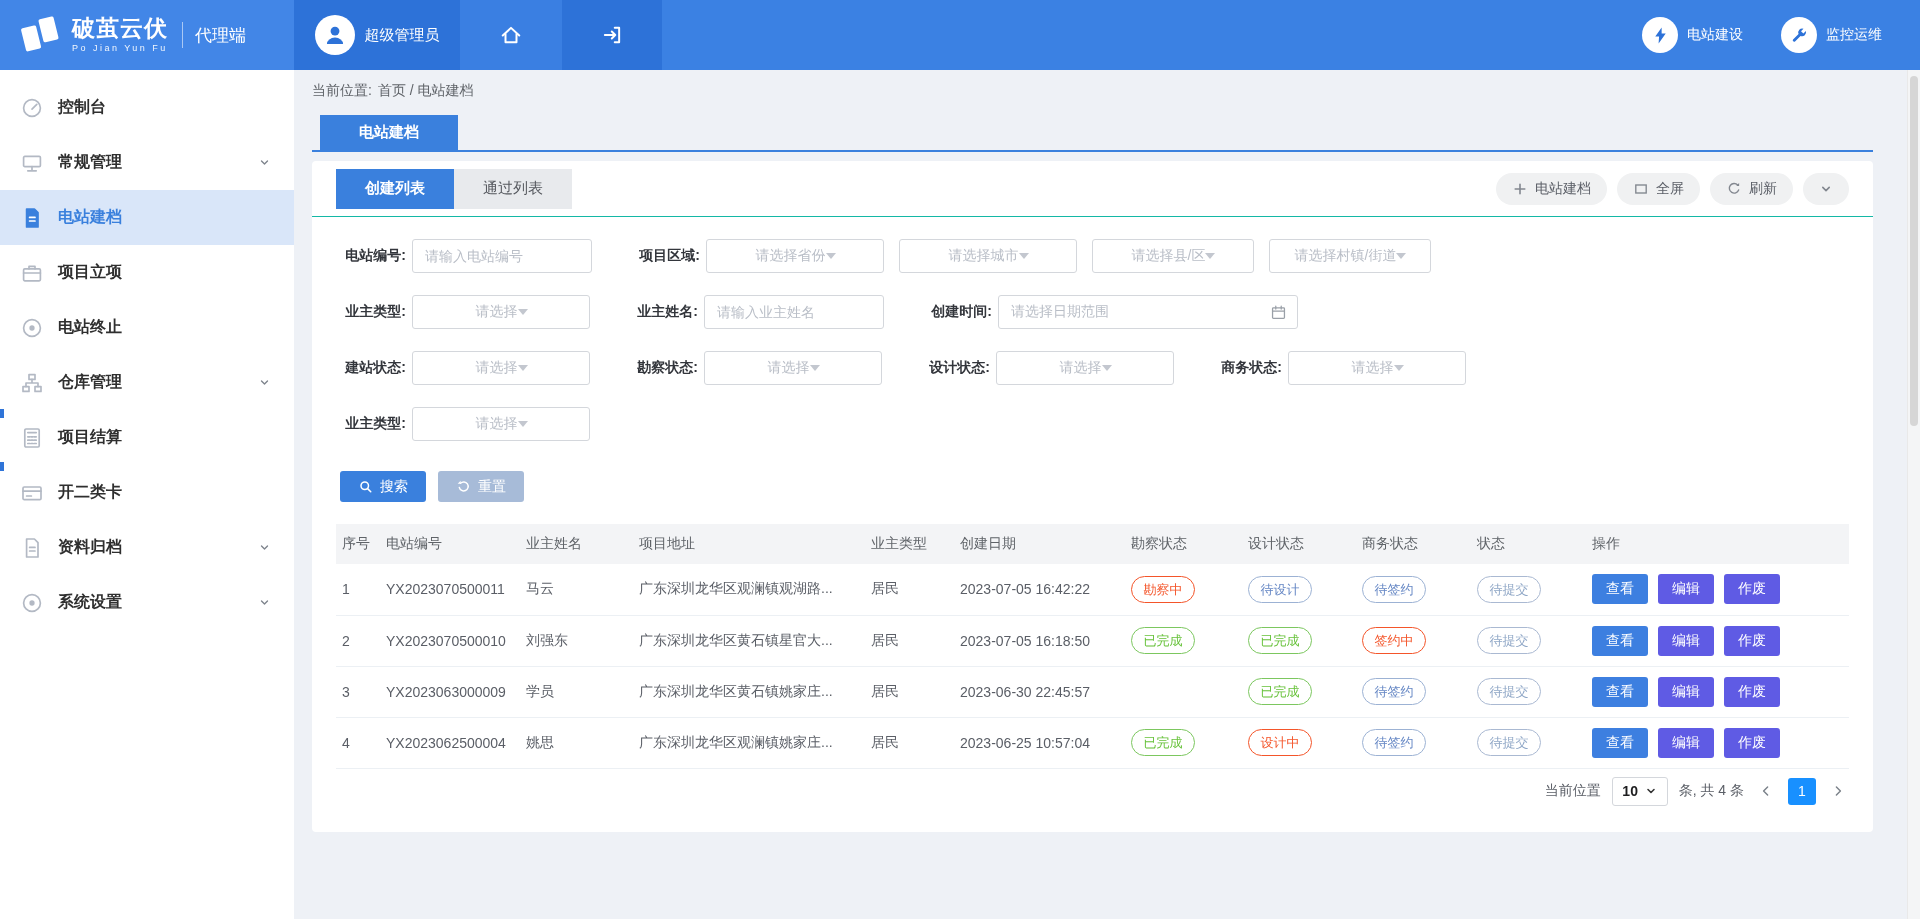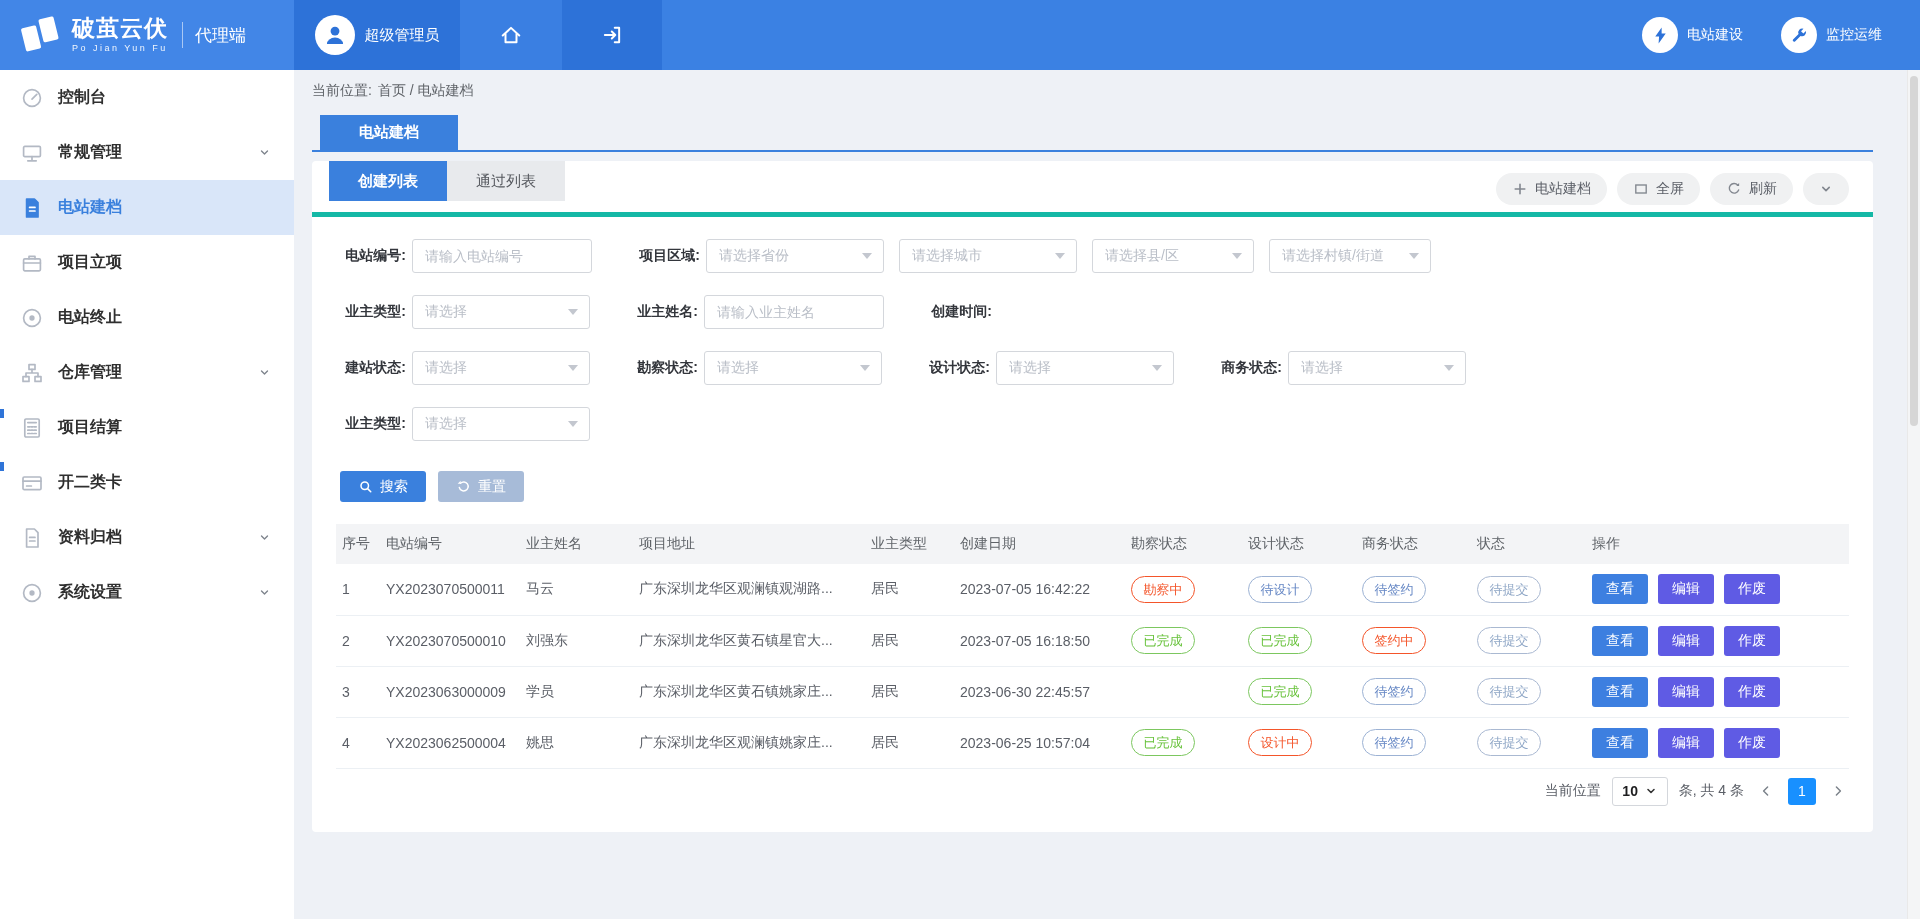--- a/index.html
+++ b/index.html
@@ -23,58 +23,58 @@
   .home-block { width:102px; background:#3a7fe2; cursor:pointer; }
   .logout-block { width:100px; background:#2d72d8; cursor:pointer; }
   .tb-icon { width:22px; height:22px; color:#fff; }
   .tb-spacer { flex:1; }
   .shortcut { display:flex; align-items:center; gap:9px; margin-right:38px; font-size:14px; cursor:pointer; }
   .shortcut-circle { width:36px; height:36px; border-radius:50%; background:#fff; color:#2d72d8; display:flex; align-items:center; justify-content:center; }
   .shortcut-circle svg { width:19px; height:19px; }
 
   
   .main-row { flex:1; display:flex; min-height:0; }
-  .sidebar { width:294px; flex:0 0 294px; background:#fff; padding-top:0; position:relative; }
+  .sidebar { width:294px; flex:0 0 294px; background:#fff; padding-top:10px; position:relative; }
   .side-item { height:55px; display:flex; align-items:center; padding:0 22px 0 20px; cursor:pointer; }
   .side-item .s-icon { width:24px; height:24px; flex:0 0 24px; color:#b3b9c4; margin-right:14px; }
   .side-item .s-icon svg { width:24px; height:24px; }
   .side-item .s-label { font-size:16px; font-weight:bold; color:#2f2f2f; flex:1; }
   .side-item .s-chev { width:15px; height:15px; color:#7e848d; }
   .side-item.active { background:#d9e6f9; }
   .side-item.active .s-icon, .side-item.active .s-label { color:#3a80dd; }
   .side-tick { position:absolute; left:0; width:4px; background:#2f74d8; }
   .tick1 { top:339px; height:9px; }
   .tick2 { top:392px; height:9px; }
 
   
   .content { flex:1; min-width:0; padding:12px 47px 0 18px; }
   .breadcrumb { font-size:14px; color:#5f6368; height:20px; display:flex; gap:6px; }
   .page-tab { margin:13px 0 0 8px; width:138px; height:35px; background:#3a80dd; color:#fff;
               font-size:15px; font-weight:bold; display:flex; align-items:center; justify-content:center; cursor:pointer; }
   .page-tab-line { height:2px; background:#3a80dd; }
   .card { background:#fff; margin-top:9px; border-radius:4px; padding-bottom:26px; }
 
-  .tabstrip { height:56px; display:flex; align-items:flex-start; padding:0 17px; border-bottom:5px solid #14b8a6; position:relative; }
+  .tabstrip { height:56px; display:flex; align-items:center; padding:0 24px; border-bottom:1px solid #14b8a6; position:relative; }
   .ltab { width:118px; height:40px; display:flex; align-items:center; justify-content:center; font-size:15px;
           background:#e8eaed; color:#55585e; cursor:pointer; }
   .ltab.active { background:#3a80dd; color:#fff; font-weight:bold; }
   .toolbar { position:absolute; right:24px; top:12px; display:flex; gap:10px; }
   .pill { height:32px; border-radius:16px; background:#f0f1f2; color:#5a5e66; font-size:14px; border:none;
           display:flex; align-items:center; gap:7px; padding:0 16px; cursor:pointer; font-family:inherit; }
   .pill svg { width:16px; height:16px; color:#82878f; }
   .pill.sm { padding:0 15px; }
 
   .filters { padding:22px 24px 0 28px; }
   .f-row { display:flex; align-items:center; margin-bottom:22px; }
   .f-label { width:66px; text-align:right; font-size:14px; font-weight:bold; color:#33363c; margin-right:6px; white-space:nowrap; }
   .f-label.grp { margin-left:42px; }
   .f-field { height:34px; border:1px solid #d4d7dc; border-radius:3px; background:#fff; }
   input.f-field { padding:0 12px; font-size:14px; color:#737373; width:180px; outline:none; font-family:inherit; }
   input.f-field::placeholder { color:#b9bec7; }
-  .f-select { width:178px; display:flex; align-items:center; justify-content:space-between; padding:0 11px 0 12px; cursor:pointer; }
+  .f-select { width:178px; display:flex; align-items:center; justify-content:center; padding:0 11px 0 12px; cursor:pointer; }
   .f-select.sm { width:162px; }
   .ph { font-size:14px; color:#b9bec7; }
   .caret { width:0; height:0; border-left:5px solid transparent; border-right:5px solid transparent; border-top:6px solid #c3c7cf; }
   .f-date { width:300px; display:flex; align-items:center; justify-content:space-between; padding:0 10px 0 12px; cursor:pointer; }
   .f-date svg { width:17px; height:17px; color:#9aa0a8; }
   .sib { margin-left:15px; }
 
   .btn-row { display:flex; gap:12px; padding:8px 0 0 28px; }
   .btn { height:31px; border:none; border-radius:3px; color:#fff; font-size:14px; display:flex; align-items:center;
          gap:7px; padding:0 18px; cursor:pointer; font-family:Liberation Mono, monospace; }
@@ -334,20 +334,29 @@
             </div>
             <div class="f-row">
               <span class="f-label">业主类型:</span>
               <div class="f-field f-select">
                 <span class="ph">请选择</span>
                 <i class="caret"></i>
               </div>
               <span class="f-label grp">业主姓名:</span>
               <input class="f-field f-input" placeholder="请输入业主姓名" style="">
               <span class="f-label grp">创建时间:</span>
+              <div class="f-field f-date">
+                <span class="ph">请选择日期范围</span>
+                <span style="display: flex;">
+                  <svg viewBox="0 0 20 20" fill="none" stroke="currentColor" stroke-width="1.5" stroke-linecap="round" stroke-linejoin="round">
+                    <rect x="3" y="4.5" width="14" height="12.5" rx="1"></rect>
+                    <path d="M6.8 2.5 v3.5 M13.2 2.5 v3.5 M3 8.5 h14"></path>
+                  </svg>
+                </span>
+              </div>
             </div>
             <div class="f-row">
               <span class="f-label">建站状态:</span>
               <div class="f-field f-select">
                 <span class="ph">请选择</span>
                 <i class="caret"></i>
               </div>
               <span class="f-label grp">勘察状态:</span>
               <div class="f-field f-select">
                 <span class="ph">请选择</span>

